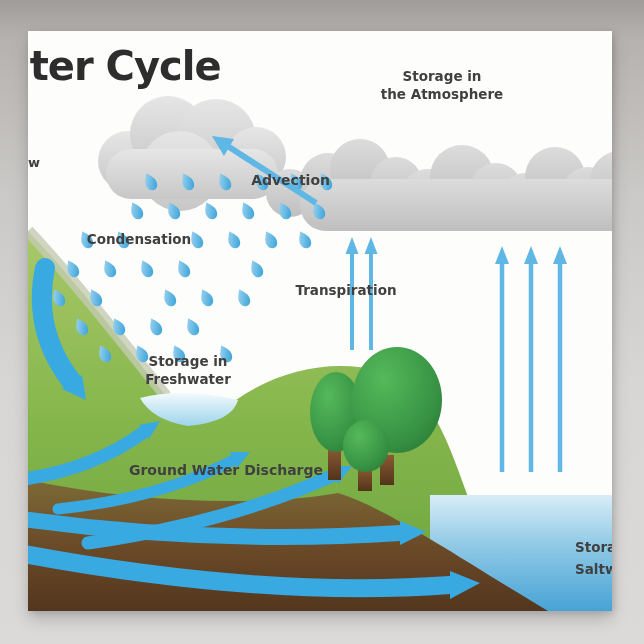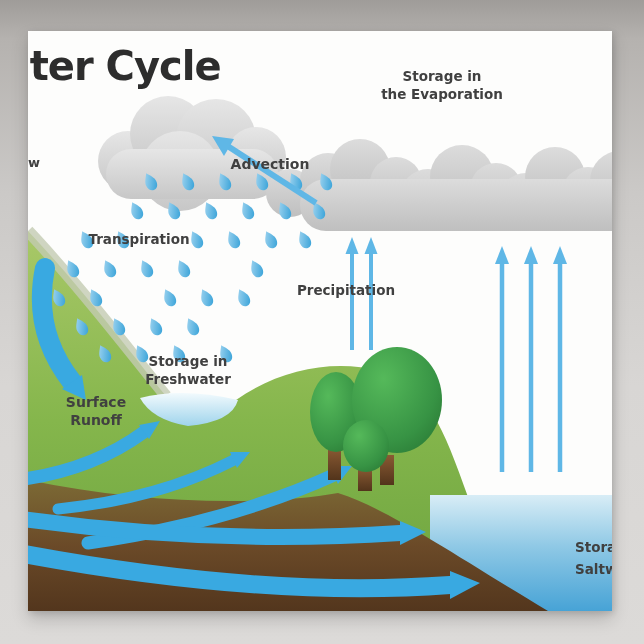--- a/index.html
+++ b/index.html
@@ -16,21 +16,21 @@
   .poster svg{position:absolute;left:0;top:0;}
   .lbl{
     position:absolute;color:#404040;font-weight:bold;font-size:13.5px;
     line-height:1.32;text-align:center;white-space:pre;
   }
   .title{
     position:absolute;left:-66px;top:12px;color:#2d2d2d;font-weight:bold;
     font-size:40px;letter-spacing:-1px;white-space:nowrap;
   }
   #lbl-atmosphere{left:334px;top:37px;width:160px;}
-  #lbl-advection{left:182px;top:124px;width:120px;font-size:14px;}
+  #lbl-advection{left:182px;top:140px;width:120px;font-size:14px;text-align:right;}
   #lbl-condensation{left:348px;top:155px;width:160px;}
   #lbl-precipitation{left:41px;top:200px;width:140px;}
   #lbl-transpiration{left:248px;top:251px;width:140px;}
   #lbl-evaporation{left:434px;top:316px;width:140px;}
   #lbl-freshwater{left:90px;top:322px;width:140px;}
   #lbl-runoff{left:8px;top:362px;width:120px;font-size:14px;}
   #lbl-gwd{left:68px;top:430px;width:260px;font-size:14px;}
   #lbl-saltwater{left:547px;top:506px;width:140px;text-align:left;line-height:1.6;}
   #lbl-fragment{left:0px;top:123px;width:20px;text-align:left;font-size:13px;}
 </style>
@@ -202,31 +202,31 @@
       <polygon points="532,215 525,233 539,233" stroke="none"></polygon>
     </g>
     <g stroke="#5fb7e6" fill="#5fb7e6">
       <line x1="288" y1="172" x2="198" y2="114" stroke-width="6"></line>
       <polygon points="184,105 206,108 196,125" stroke="none"></polygon>
     </g>
   </svg>
 
   <div class="title">Water Cycle</div>
 
-  <div class="lbl" id="lbl-atmosphere"><span>Storage in</span><br><span>the Evaporation</span></div>
+  <div class="lbl" id="lbl-atmosphere"><span>Storage in</span><br><span>the Atmosphere</span></div>
 
   <div class="lbl" id="lbl-advection">Advection</div>
 
 
-  <div class="lbl" id="lbl-precipitation">Transpiration</div>
-
-  <div class="lbl" id="lbl-transpiration">Precipitation</div>
+  <div class="lbl" id="lbl-precipitation">Condensation</div>
+
+  <div class="lbl" id="lbl-transpiration">Transpiration</div>
 
 
   <div class="lbl" id="lbl-freshwater"><span>Storage in</span><br><span>Freshwater</span></div>
 
-  <div class="lbl" id="lbl-runoff"><span>Surface</span><br><span>Runoff</span></div>
-
+
+  <div class="lbl" id="lbl-gwd">Ground Water Discharge</div>
 
   <div class="lbl" id="lbl-saltwater"><span>Storage in</span><br><span>Saltwater</span></div>
 
   <div class="lbl" id="lbl-fragment">w</div>
 </div>
 
 </body></html>

